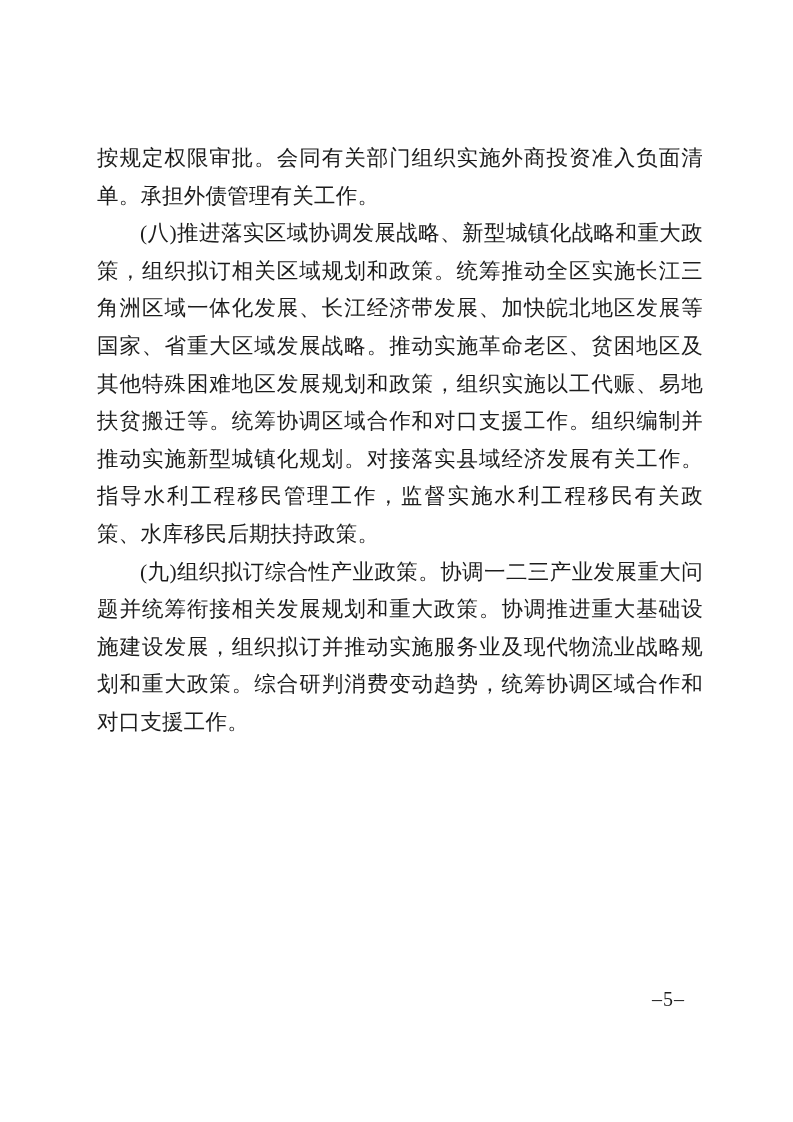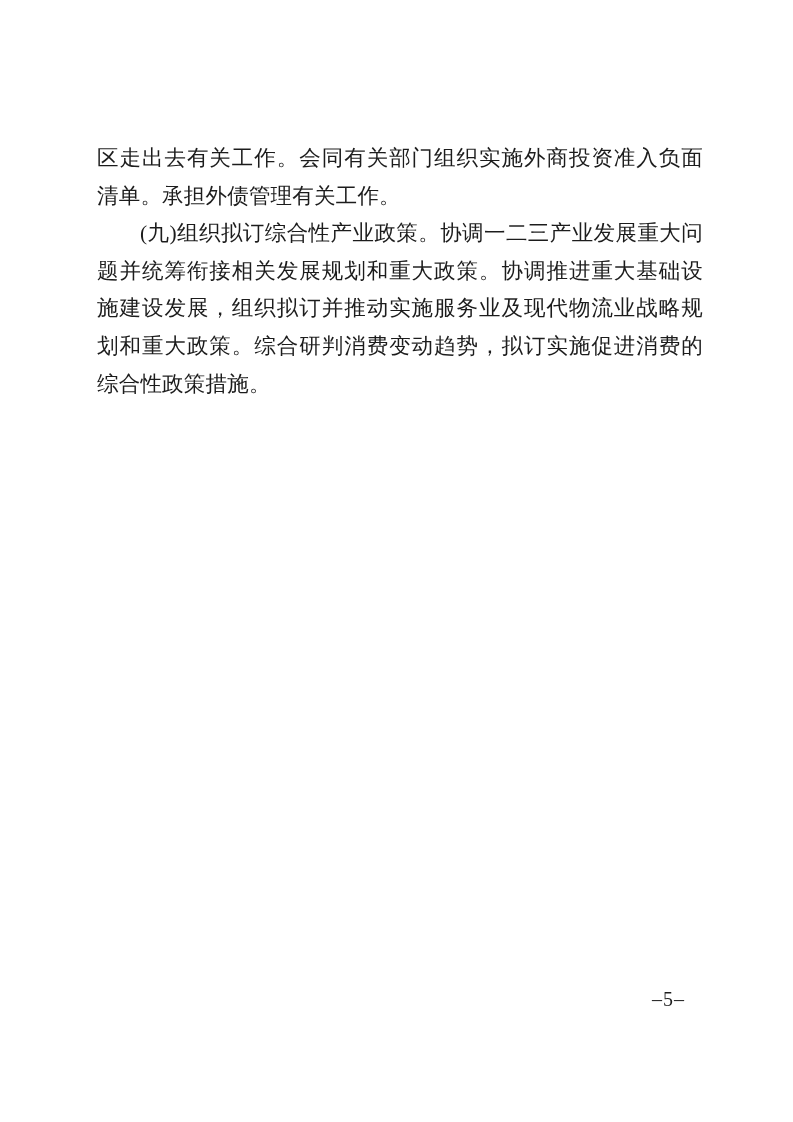--- a/index.html
+++ b/index.html
@@ -42,17 +42,18 @@
     letter-spacing: 1px;
     color: #1c1c1c;
     font-family: "Liberation Serif", "DejaVu Serif", serif;
   }
 </style>
 </head>
 <body>
 
 <div class="page">
   <div class="content">
-    <p class="para">区走出去有关工作。会同有关部门组织实施外商投资准入负面清单。承担外债管理有关工作。</p>
-    <p class="para indent">(九)组织拟订综合性产业政策。协调一二三产业发展重大问题并统筹衔接相关发展规划和重大政策。协调推进重大基础设施建设发展，组织拟订并推动实施服务业及现代物流业战略规划和重大政策。综合研判消费变动趋势，拟订实施促进消费的综合性政策措施。</p>
+    <p class="para">按规定权限审批。会同有关部门组织实施外商投资准入负面清单。承担外债管理有关工作。</p>
+    <p class="para indent">(八)推进落实区域协调发展战略、新型城镇化战略和重大政策，组织拟订相关区域规划和政策。统筹推动全区实施长江三角洲区域一体化发展、长江经济带发展、加快皖北地区发展等国家、省重大区域发展战略。推动实施革命老区、贫困地区及其他特殊困难地区发展规划和政策，组织实施以工代赈、易地扶贫搬迁等。统筹协调区域合作和对口支援工作。组织编制并推动实施新型城镇化规划。对接落实县域经济发展有关工作。指导水利工程移民管理工作，监督实施水利工程移民有关政策、水库移民后期扶持政策。</p>
+    <p class="para indent">(九)组织拟订综合性产业政策。协调一二三产业发展重大问题并统筹衔接相关发展规划和重大政策。协调推进重大基础设施建设发展，组织拟订并推动实施服务业及现代物流业战略规划和重大政策。综合研判消费变动趋势，统筹协调区域合作和对口支援工作。</p>
   </div>
   <div class="page-number">–5–</div>
 </div>
 
 </body></html>

